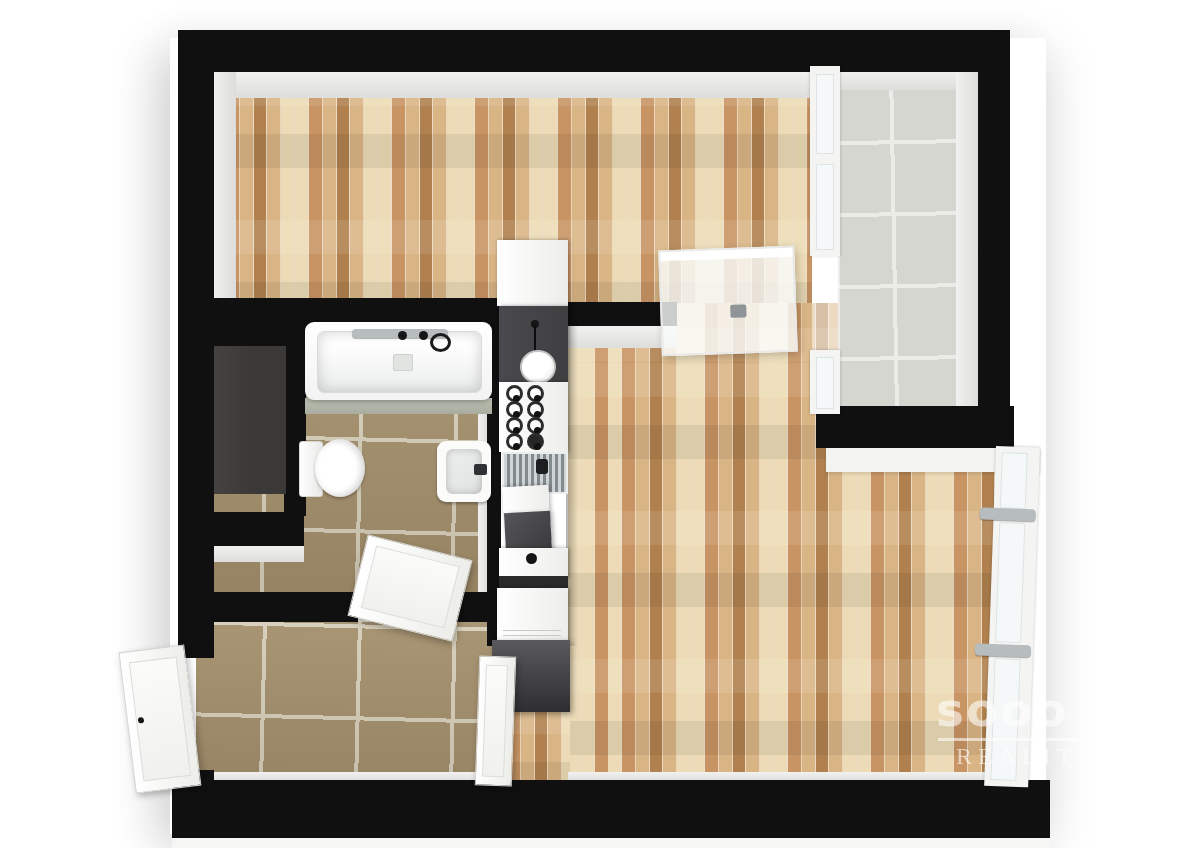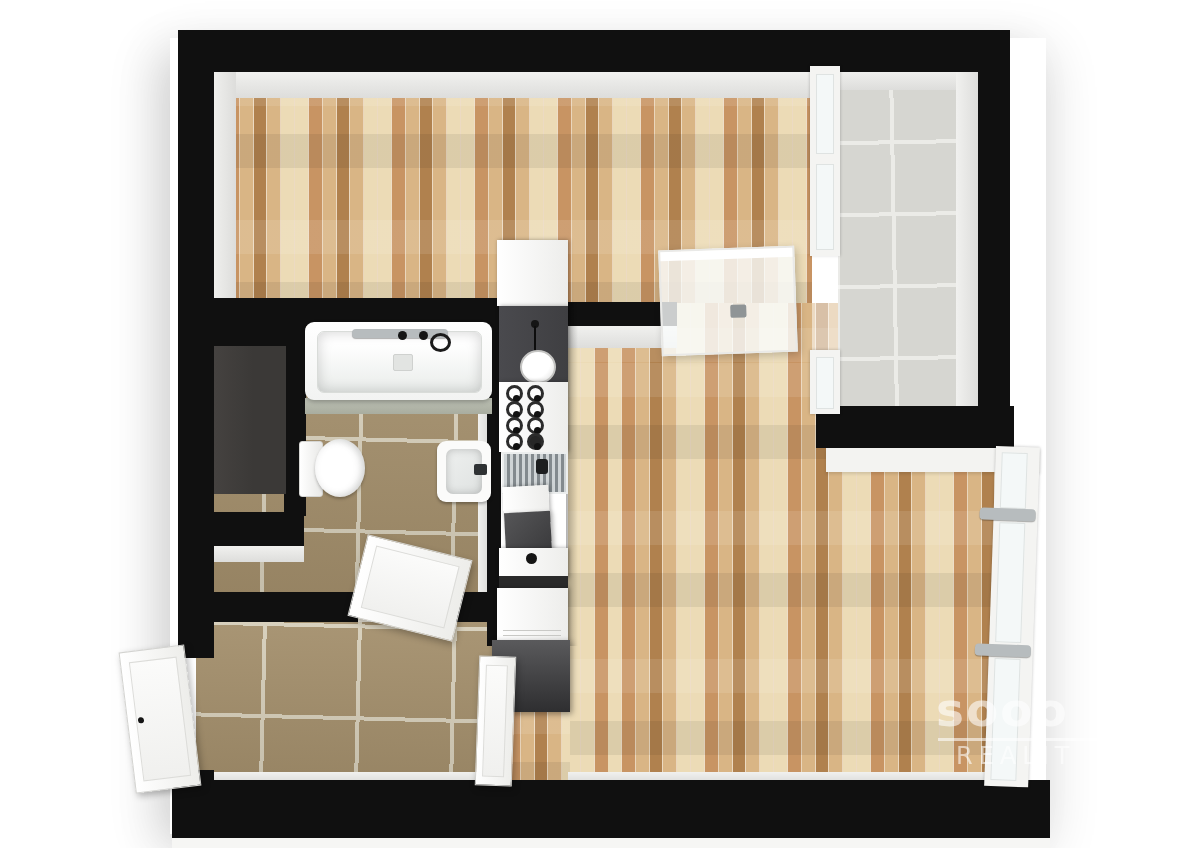--- a/index.html
+++ b/index.html
@@ -185,16 +185,16 @@
     <div class="a dotB" style="left:10px;top:66px;width:6px;height:6px;"></div>
   </div>
   <div class="a gdoor" style="left:660px;top:248px;width:132px;height:102px;transform:rotate(-2deg);">
     <div class="a" style="left:0;top:0;width:132px;height:9px;background:#ffffff;"></div>
     <div class="a" style="left:68px;top:55px;width:16px;height:13px;background:#8f9496;border-radius:2px;"></div>
   </div>
 
   <div class="a" style="left:928px;top:686px;width:190px;height:86px;overflow:hidden;">
     <div class="a wm wm1" style="left:8px;top:0;">sooo</div>
     <div class="a wmRule" style="left:10px;top:52px;width:170px;height:3px;"></div>
-    <div class="a wm wm2" style="left:28px;top:58px;">REALIT</div>
+    <div class="a wm wm2" style="left:28px;top:58px;font-family:Liberation Serif, serif;">REALIT</div>
   </div>
 
 </div>
 
 </body></html>

